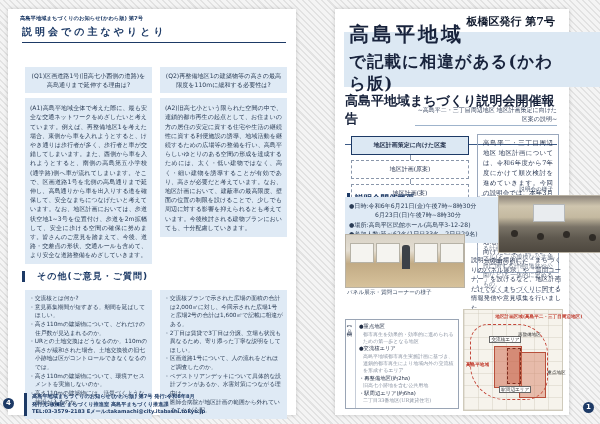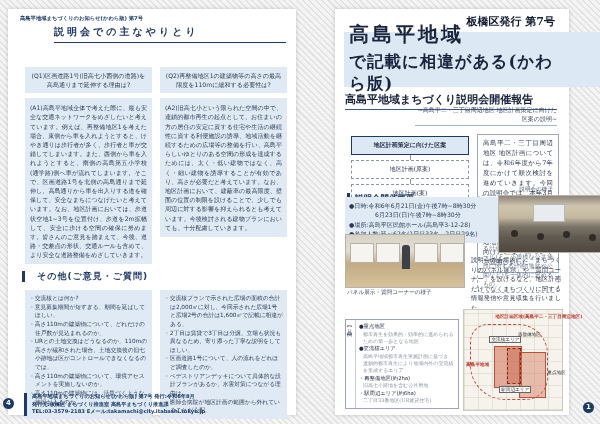--- a/index.html
+++ b/index.html
@@ -14,39 +14,39 @@
 
   
   .sec-title{font-weight:bold;color:#1d3a66;font-size:10px;letter-spacing:3px;border-bottom:1px solid #1d3a66;padding-bottom:3px;}
   .sub-title{font-weight:bold;color:#1d3a66;font-size:8.5px;border-left:3px solid #1d3a66;padding-left:5px;line-height:1.2;}
   .bluebox{background:#dfeaf5;color:#2a3c55;}
   .pagenum{position:absolute;width:11px;height:11px;border-radius:50%;background:#1d3a66;color:#fff;
     font-size:7px;line-height:11px;text-align:center;font-weight:bold;}
 
   
   .lp-header{position:absolute;top:6px;left:12px;font-size:5.3px;font-weight:bold;color:#1d3a66;}
-  .lp-sec1{position:absolute;top:16px;left:14px;right:10px;margin-left:32px;}
+  .lp-sec1{position:absolute;top:16px;left:14px;right:10px;}
   .lp-sub1{position:absolute;top:40px;left:14px;right:10px;font-size:9px;letter-spacing:1px;}
   .qa-cols{position:absolute;top:58px;left:17px;right:9px;display:flex;gap:8px;}
   .qa-col{flex:1;display:flex;flex-direction:column;gap:5px;}
   .qbox{padding:4px 5px;font-size:6.1px;line-height:1.5;text-align:center;}
   .abox{padding:5px 5px;font-size:6.05px;line-height:1.52;text-align:justify;}
   .lp-sub2{position:absolute;top:262px;left:14px;right:10px;font-size:9px;letter-spacing:1px;padding-left:12px;}
   .other-cols{position:absolute;top:281px;left:17px;right:9px;display:flex;gap:8px;}
   .other-col{flex:1;padding:4px 4px;font-size:5.75px;line-height:1.5;}
   .bullet{padding-left:6px;text-indent:-6px;}
   .lp-footer{position:absolute;left:16px;right:14px;top:384px;border-left:3px solid #1d3a66;padding-left:5px;
     font-size:5.2px;line-height:1.45;color:#1d3a66;font-weight:bold;}
 
   
   .rp-issue{position:absolute;top:5px;right:14px;font-family:"DejaVu Serif",serif;font-weight:bold;font-size:11px;color:#111b2e;}
   .rp-titleblock{position:absolute;top:23px;left:9px;width:272px;height:55px;background:#dce8f3;}
   .rp-title1{position:absolute;top:12px;left:14px;font-family:"DejaVu Serif",serif;font-weight:bold;font-size:20px;letter-spacing:3px;color:#18233c;}
   .rp-title2{position:absolute;top:42px;left:14px;font-family:"DejaVu Serif",serif;font-weight:bold;font-size:16.5px;letter-spacing:1px;color:#18233c;}
-  .rp-subtitle{position:absolute;top:83px;left:10px;right:12px;font-family:"DejaVu Serif",serif;font-weight:bold;font-size:11px;color:#16213a;border-bottom:1px solid #3b5a86;padding-bottom:2px;}
+  .rp-subtitle{position:absolute;top:83px;left:10px;right:12px;font-family:"DejaVu Serif",serif;font-weight:bold;font-size:13px;color:#16213a;border-bottom:1px solid #3b5a86;padding-bottom:16px;}
   .rp-subsub{position:absolute;top:97px;left:80px;right:12px;font-size:6px;color:#33415c;text-align:right;border-bottom:1px solid #9fb4cc;padding-bottom:1px;}
   .rp-sec-status{position:absolute;top:110px;left:12px;right:12px;}
   .flow{position:absolute;top:127px;left:16px;width:118px;}
   .flow-step{font-size:6px;text-align:center;padding:4px 2px;margin:0 0 0 0;color:#24324e;}
   .flow-first{border:1.5px solid #1d3a66;background:#dce8f3;font-weight:bold;}
   .flow-rest{border:1px dashed #8a97ab;background:#fff;}
   .flow-link{width:0;height:5px;border-left:1px dashed #8a97ab;margin:0 auto;}
   .status-body{position:absolute;top:125px;left:142px;right:10px;border:1px solid #9aa8bd;padding:4px 5px;
     font-family:"DejaVu Serif",serif;font-size:6.4px;line-height:1.55;text-align:justify;color:#24324e;}
   .def-box{position:absolute;top:186px;left:142px;right:10px;border:1px dashed #a8b2c2;border-radius:5px;padding:3px 5px;

